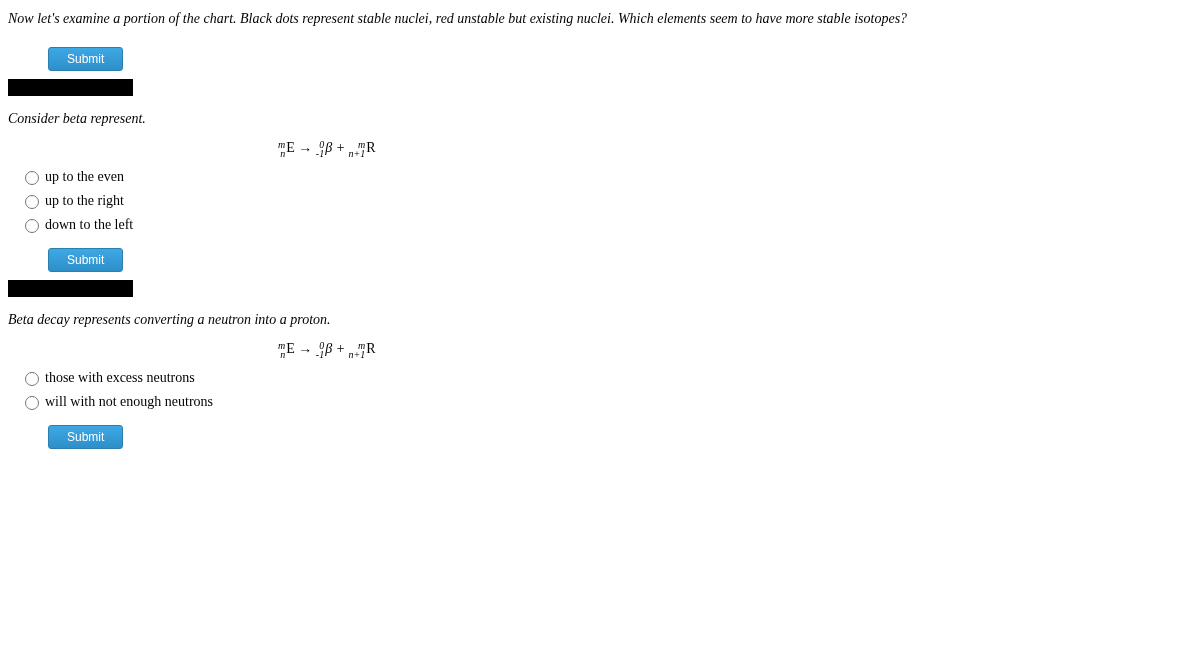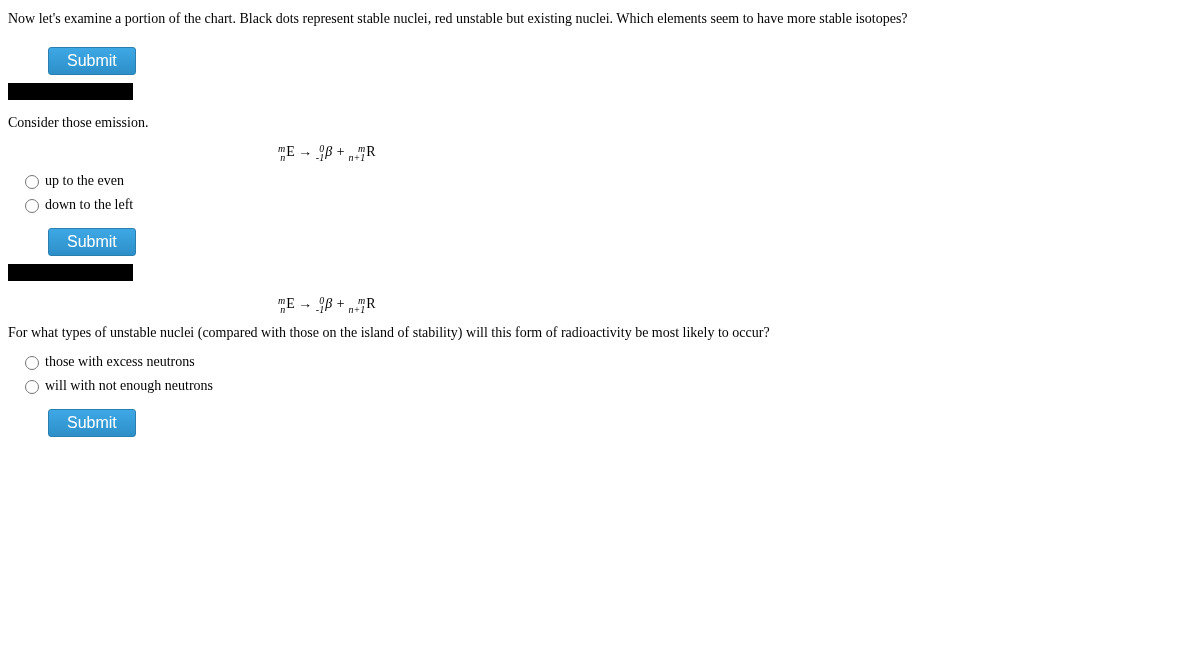--- a/index.html
+++ b/index.html
@@ -4,20 +4,21 @@
   <style>
     body {
       font-family: Georgia, 'Times New Roman', serif;
       font-size: 14px;
       color: #000;
       margin: 8px;
       line-height: 1.5;
     }
     .question-text {
       margin-bottom: 8px;
+      font-style: italic;
     }
     .options {
       margin-left: 12px;
       margin-top: 6px;
     }
     .option-row {
       display: flex;
       align-items: center;
       margin-bottom: 3px;
     }
@@ -30,21 +31,21 @@
       cursor: pointer;
     }
     .submit-btn {
       display: inline-block;
       background: linear-gradient(to bottom, #3ea8e5, #2d8fc8);
       color: #fff;
       border: 1px solid #2a7fb0;
       border-radius: 3px;
       padding: 4px 18px;
       font-family: Arial, sans-serif;
-      font-size: 16px;
+      font-size: 12px;
       cursor: pointer;
       margin-left: 40px;
       margin-top: 10px;
       margin-bottom: 8px;
     }
     .black-bar {
       background: #000;
       height: 17px;
       width: 125px;
       margin-top: 0px;
@@ -82,55 +83,59 @@
 </head>
 <body>
 
 <div class="section">
   <div class="question-text">Now let's examine a portion of the chart. Black dots represent stable nuclei, red unstable but existing nuclei. Which elements seem to have more stable isotopes?</div>
   <button class="submit-btn">Submit</button>
   <div class="black-bar"></div>
 </div>
 
 <div class="section">
-  <div class="question-text">Consider those emission.</div>
+  <div class="question-text">Consider beta represent.</div>
 
   <div class="equation">
     <span class="presub"><span class="t">m</span><span class="b">n</span></span><span class="roman">E</span>
     <span>→</span>
     <span class="presub"><span class="t">0</span><span class="b">-1</span></span><span>β</span>
     <span>+</span>
     <span class="presub"><span class="t">m</span><span class="b">n+1</span></span><span class="roman">R</span>
   </div>
 
   <div class="options">
     <div class="option-row">
       <input type="radio" name="q2" id="q2a" style="">
       <label for="q2a">up to the even</label>
     </div>
     <div class="option-row">
+      <input type="radio" name="q2" id="q2b" style="">
+      <label for="q2b">up to the right</label>
+    </div>
+    <div class="option-row">
       <input type="radio" name="q2" id="q2c" style="">
       <label for="q2c">down to the left</label>
     </div>
   </div>
   <button class="submit-btn">Submit</button>
   <div class="black-bar"></div>
 </div>
 
 <div class="section">
+  <div class="question-text">Beta decay represents converting a neutron into a proton.</div>
 
   <div class="equation">
     <span class="presub"><span class="t">m</span><span class="b">n</span></span><span class="roman">E</span>
     <span>→</span>
     <span class="presub"><span class="t">0</span><span class="b">-1</span></span><span>β</span>
     <span>+</span>
     <span class="presub"><span class="t">m</span><span class="b">n+1</span></span><span class="roman">R</span>
   </div>
 
-  <div class="question-text">For what types of unstable nuclei (compared with those on the island of stability) will this form of radioactivity be most likely to occur?</div>
   <div class="options">
     <div class="option-row">
       <input type="radio" name="q3" id="q3a" style="">
       <label for="q3a">those with excess neutrons</label>
     </div>
     <div class="option-row">
       <input type="radio" name="q3" id="q3b" style="">
       <label for="q3b">will with not enough neutrons</label>
     </div>
   </div>

